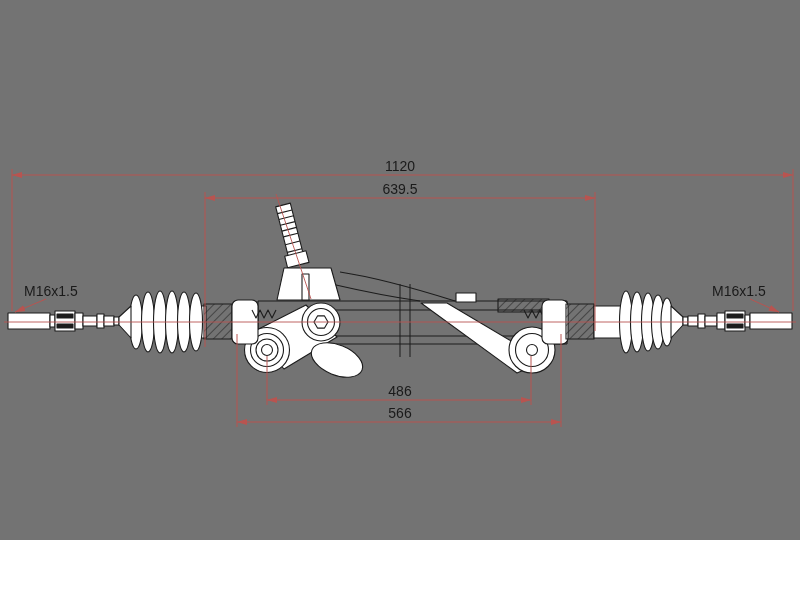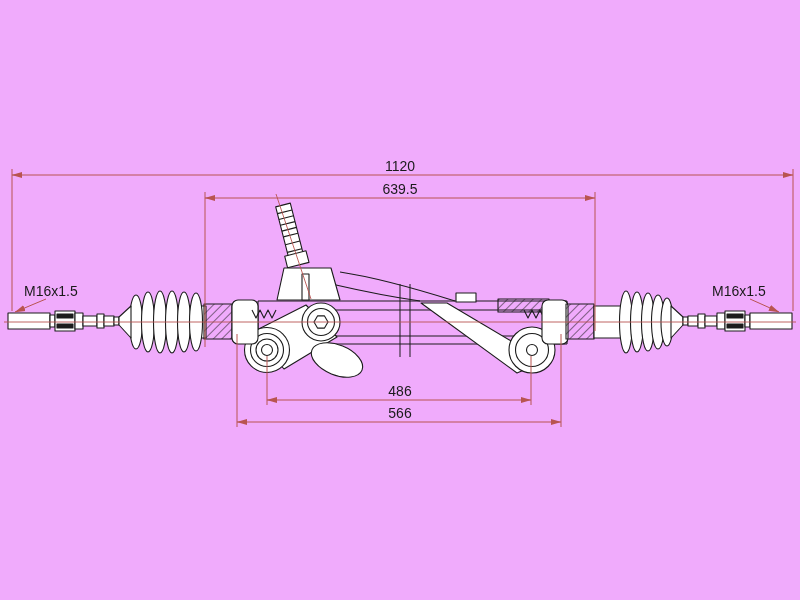--- a/index.html
+++ b/index.html
@@ -1,17 +1,17 @@
 <!DOCTYPE html>
 <html><head>
 <meta charset="utf-8">
 <style>
   html, body { margin: 0; padding: 0; background: #ffffff; }
   #canvas {
-    width: 800px; height: 600px; position: relative; background: #f0abfc;
+    width: 800px; height: 540px; position: relative; background: #737373;
     font-family: "Liberation Sans", sans-serif; overflow: hidden;
   }
   svg { display: block; }
   text {
     font-family: "Liberation Sans", sans-serif;
     font-size: 14px;
   }
 </style>
 </head>
 <body>

